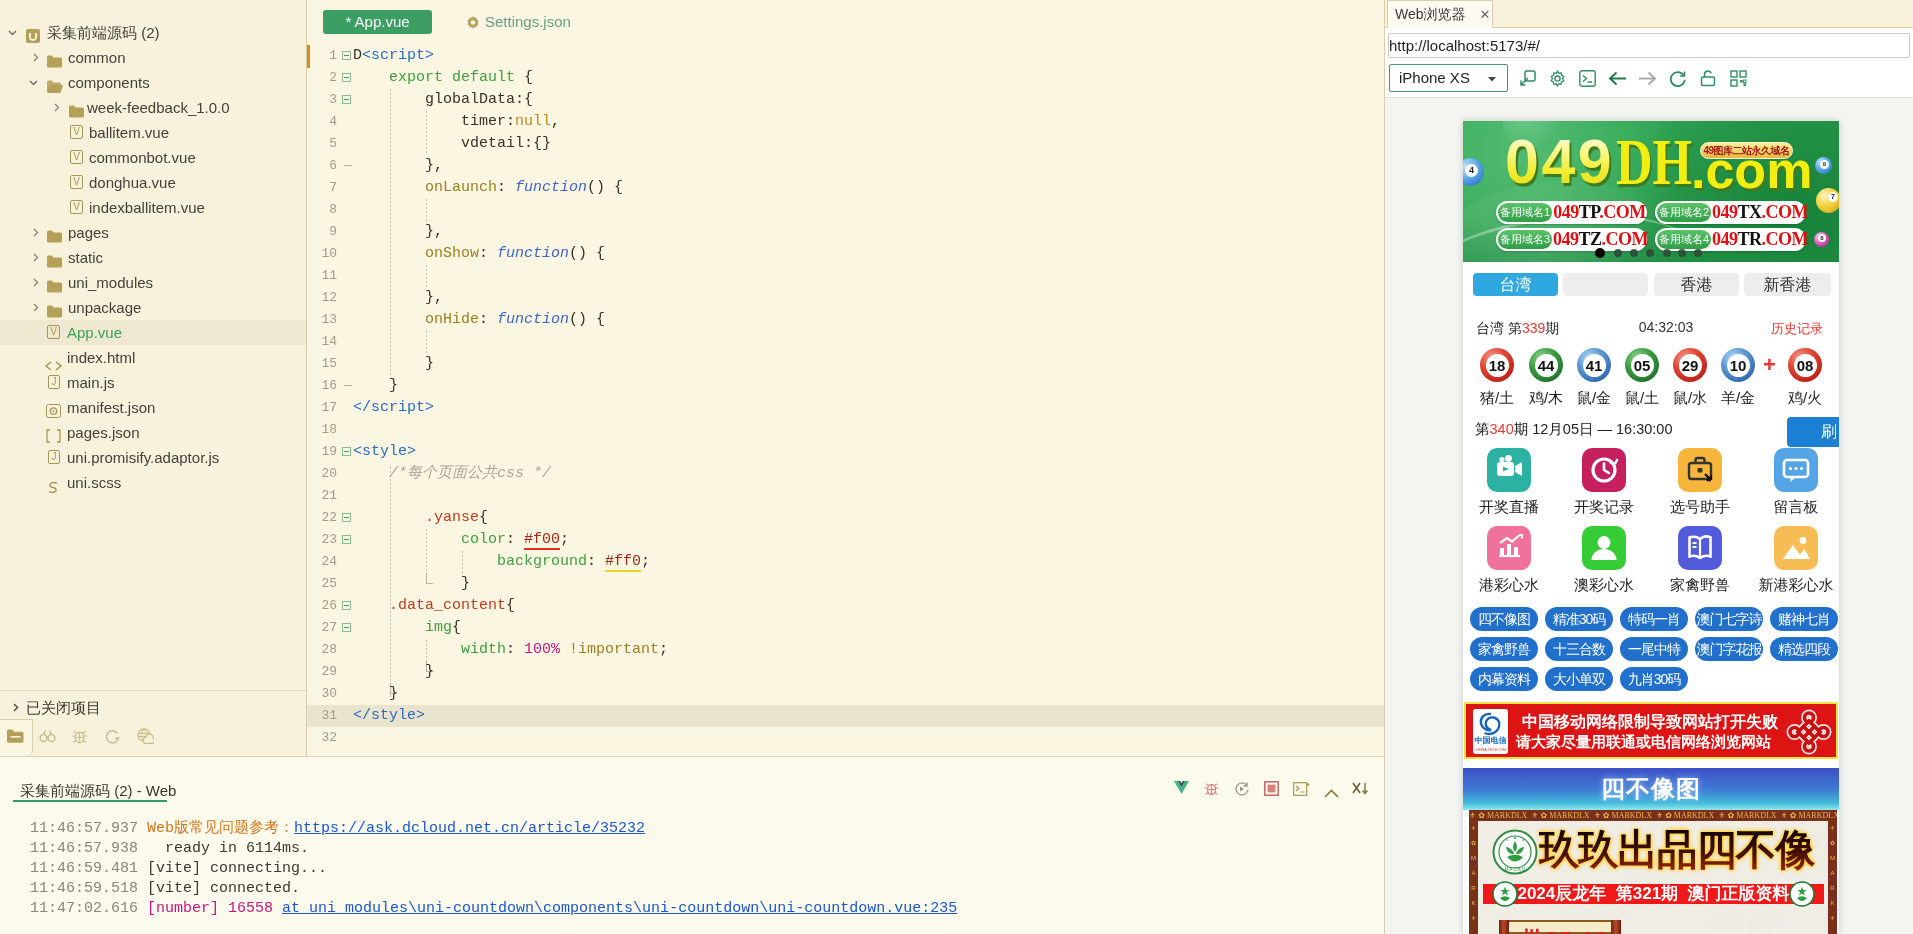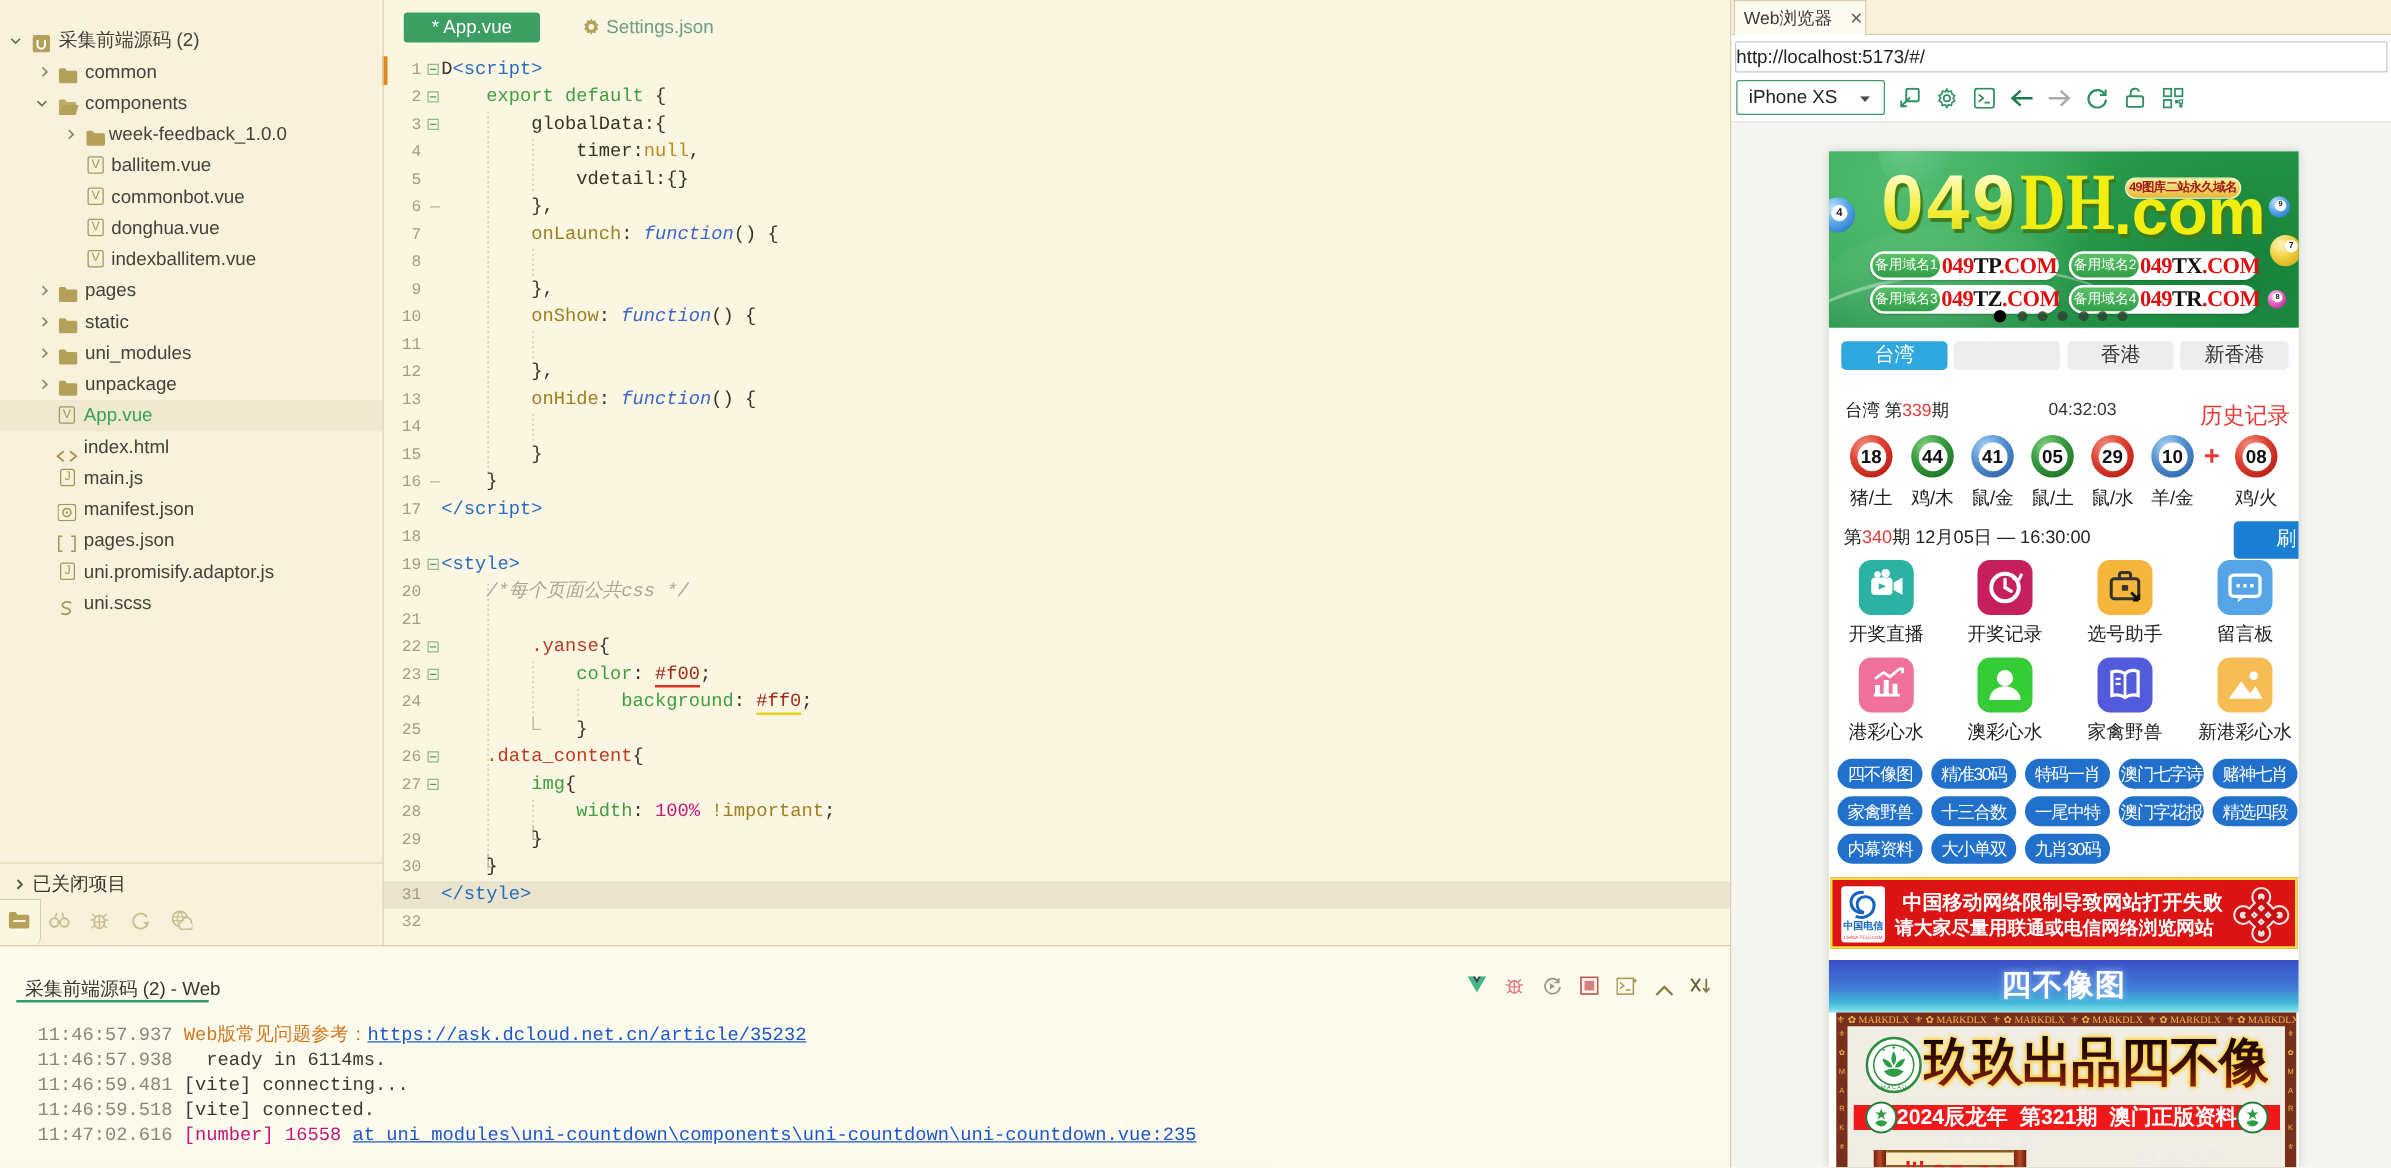--- a/index.html
+++ b/index.html
@@ -490,21 +490,21 @@
     <div class="vp dot" style="left:231px;top:128px;"></div>
   </div>
 
   <div class="vp rtab rtab-on" style="left:10px;">台湾</div>
   <div class="vp rtab" style="left:100px;"></div>
   <div class="vp rtab" style="left:191px;">香港</div>
   <div class="vp rtab" style="left:281px;width:87px;">新香港</div>
 
   <div class="vp" style="left:13px;top:199px;font-size:14px;color:#222;">台湾 第<span style="color:#E53935;">339</span>期</div>
   <div class="vp" style="left:148px;top:198px;width:110px;text-align:center;font-size:14px;color:#333;">04:32:03</div>
-  <div class="vp" style="left:297px;top:199px;font-size:18px;color:#E53935;white-space:nowrap;">历史记录</div>
+  <div class="vp" style="left:308px;top:199px;font-size:13px;color:#E53935;white-space:nowrap;">历史记录</div>
 
   <div class="vp lball" style="left:17px;">
       <i class="bred"></i>
       <span>18</span>
     </div>
   <div class="vp lball" style="left:66px;">
       <i class="bgrn"></i>
       <span>44</span>
     </div>
   <div class="vp lball" style="left:114px;">

